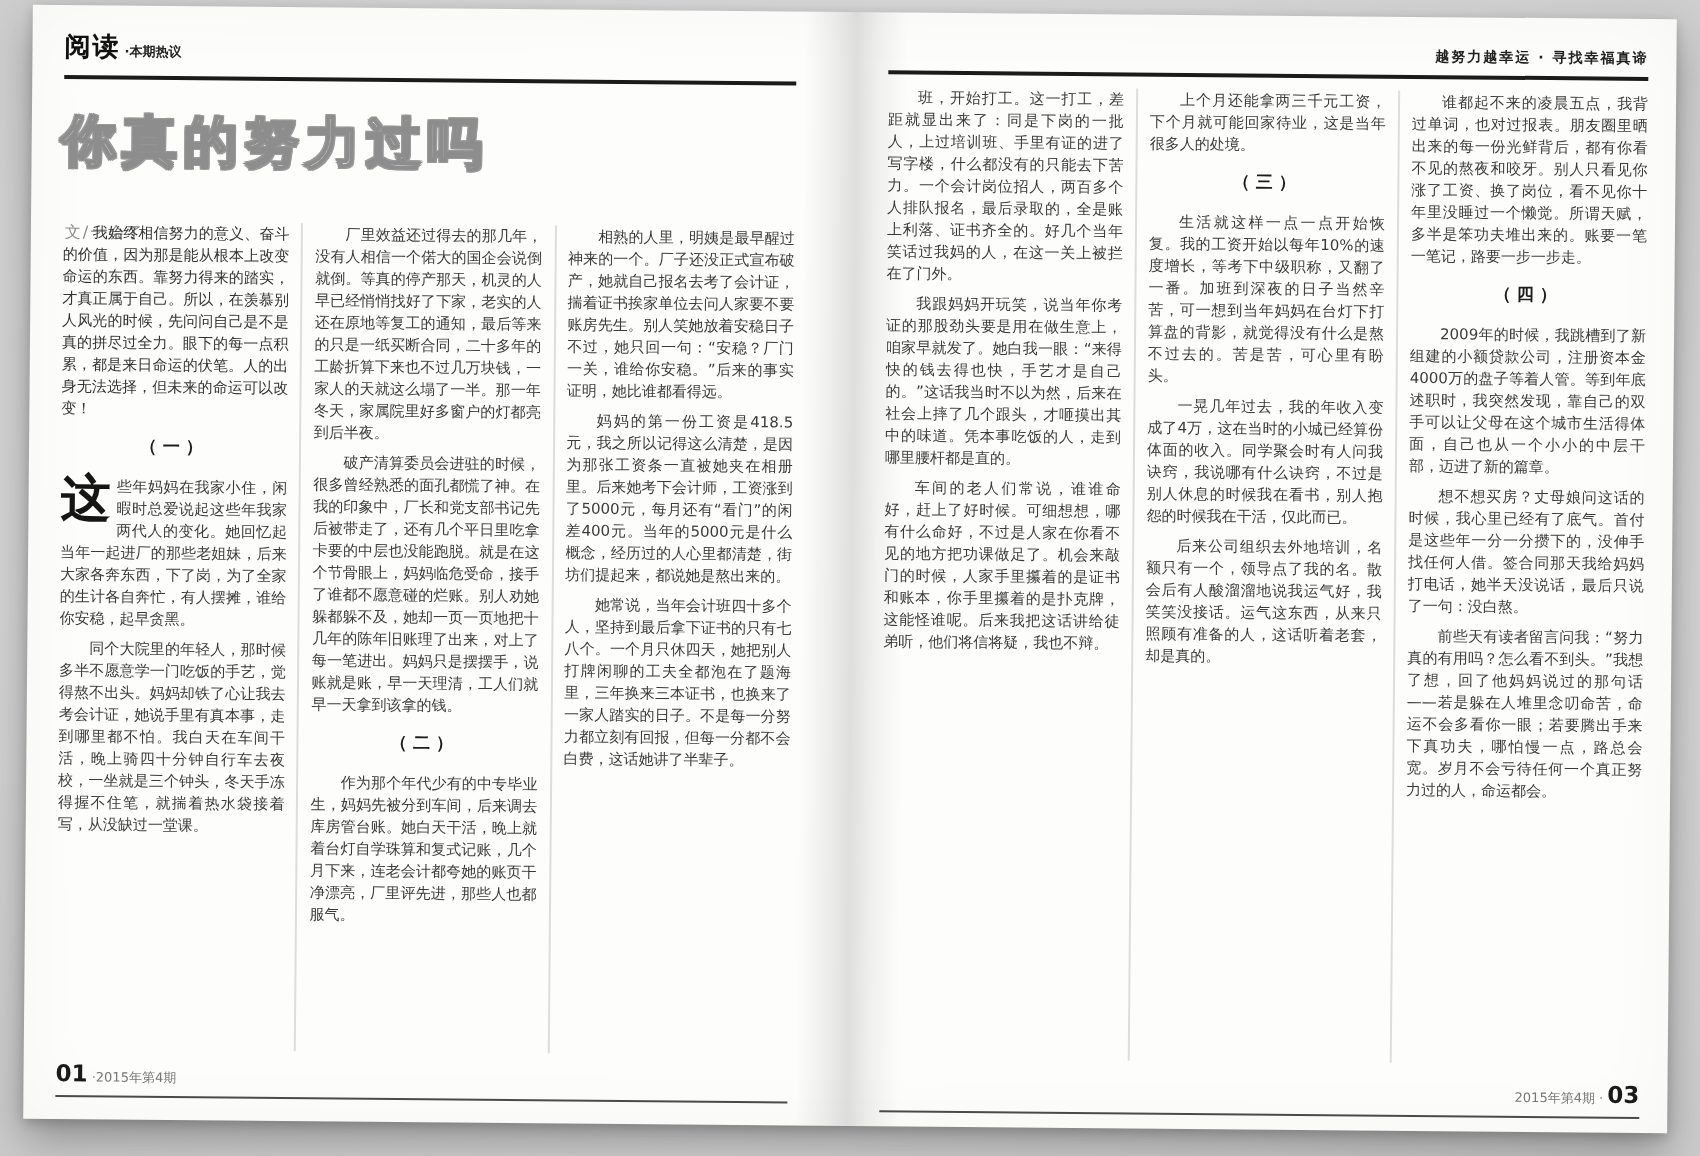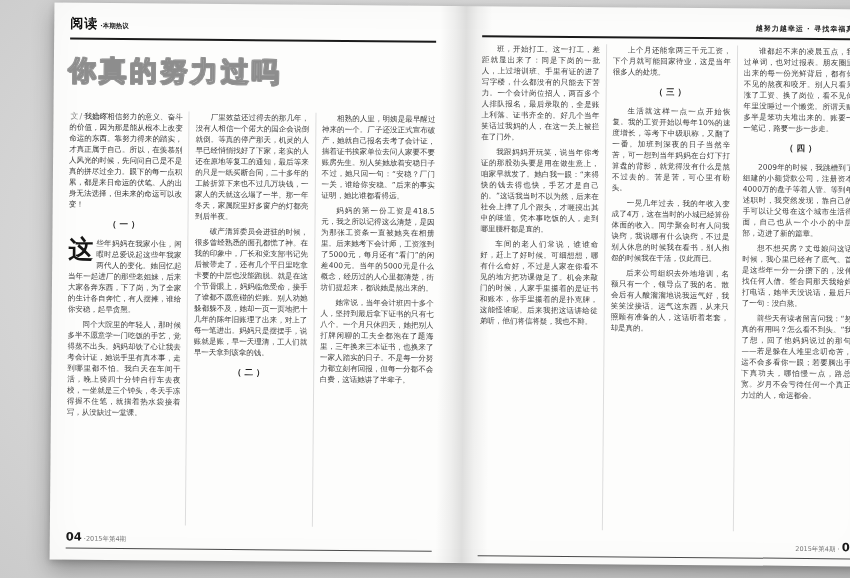--- a/index.html
+++ b/index.html
@@ -1,19 +1,19 @@
 <!DOCTYPE html>
 <html><head>
 <meta charset="utf-8">
 <style>
   html,body{margin:0;padding:0;}
   body{width:850px;height:578px;overflow:hidden;
        font-family:"DejaVu Sans",sans-serif;
        background:radial-gradient(ellipse at 50% 45%, #e3e3e3 0%, #d7d7d7 60%, #cbcbcb 100%);}
-  .stage{position:relative;width:740px;height:578px;margin-left:38px;}
+  .stage{position:relative;width:740px;height:578px;}
 
   .spread{position:absolute;left:14px;top:6px;width:822px;height:557px;
           background:#fdfdfc;transform:rotate(0.5deg);transform-origin:50% 50%;
           box-shadow:0 10px 22px rgba(0,0,0,.30),0 2px 6px rgba(0,0,0,.18),
                      inset 0 0 40px rgba(0,0,0,.03);}
   .gutter{position:absolute;left:386px;top:0;width:52px;height:100%;pointer-events:none;
           background:linear-gradient(90deg,rgba(0,0,0,0) 0%,rgba(0,0,0,.06) 28%,
                      rgba(0,0,0,.12) 50%,rgba(0,0,0,.05) 72%,rgba(0,0,0,0) 100%);}
 
   
@@ -78,30 +78,31 @@
         <div class="col">
           <p class="intro">我始终相信努力的意义、奋斗的价值，因为那是能从根本上改变命运的东西。靠努力得来的踏实，才真正属于自己。所以，在羡慕别人风光的时候，先问问自己是不是真的拼尽过全力。眼下的每一点积累，都是来日命运的伏笔。人的出身无法选择，但未来的命运可以改变！</p>
           <p class="sec">（一）</p>
           <p class="dc-p"><span class="dropcap">这</span><span>些年妈妈在我家小住，闲暇时总爱说起这些年我家两代人的变化。她回忆起当年一起进厂的那些老姐妹，后来大家各奔东西，下了岗，为了全家的生计各自奔忙，有人摆摊，谁给你安稳，起早贪黑。</span></p>
           <p>同个大院里的年轻人，那时候多半不愿意学一门吃饭的手艺，觉得熬不出头。妈妈却铁了心让我去考会计证，她说手里有真本事，走到哪里都不怕。我白天在车间干活，晚上骑四十分钟自行车去夜校，一坐就是三个钟头，冬天手冻得握不住笔，就揣着热水袋接着写，从没缺过一堂课。</p>
         </div>
         <div class="col">
           <p>厂里效益还过得去的那几年，没有人相信一个偌大的国企会说倒就倒。等真的停产那天，机灵的人早已经悄悄找好了下家，老实的人还在原地等复工的通知，最后等来的只是一纸买断合同，二十多年的工龄折算下来也不过几万块钱，一家人的天就这么塌了一半。那一年冬天，家属院里好多窗户的灯都亮到后半夜。</p>
           <p>破产清算委员会进驻的时候，很多曾经熟悉的面孔都慌了神。在我的印象中，厂长和党支部书记先后被带走了，还有几个平日里吃拿卡要的中层也没能跑脱。就是在这个节骨眼上，妈妈临危受命，接手了谁都不愿意碰的烂账。别人劝她躲都躲不及，她却一页一页地把十几年的陈年旧账理了出来，对上了每一笔进出。妈妈只是摆摆手，说账就是账，早一天理清，工人们就早一天拿到该拿的钱。</p>
           <p class="sec">（二）</p>
+          <p>作为那个年代少有的中专毕业生，妈妈先被分到车间，后来调去库房管台账。她白天干活，晚上就着台灯自学珠算和复式记账，几个月下来，连老会计都夸她的账页干净漂亮，厂里评先进，那些人也都服气。</p>
         </div>
         <div class="col">
           <p>相熟的人里，明姨是最早醒过神来的一个。厂子还没正式宣布破产，她就自己报名去考了会计证，揣着证书挨家单位去问人家要不要账房先生。别人笑她放着安稳日子不过，她只回一句：“安稳？厂门一关，谁给你安稳。”后来的事实证明，她比谁都看得远。</p>
           <p>妈妈的第一份工资是418.5元，我之所以记得这么清楚，是因为那张工资条一直被她夹在相册里。后来她考下会计师，工资涨到了5000元，每月还有“看门”的闲差400元。当年的5000元是什么概念，经历过的人心里都清楚，街坊们提起来，都说她是熬出来的。</p>
           <p>她常说，当年会计班四十多个人，坚持到最后拿下证书的只有七八个。一个月只休四天，她把别人打牌闲聊的工夫全都泡在了题海里，三年换来三本证书，也换来了一家人踏实的日子。不是每一分努力都立刻有回报，但每一分都不会白费，这话她讲了半辈子。</p>
         </div>
       </div>
 
       <div class="footer-l">
-        <span class="pagenum">04</span>
+        <span class="pagenum">01</span>
         <span>·2015年第4期</span>
       </div>
     </div>
 
     <div>
       <div class="header-r">越努力越幸运 · 寻找幸福真谛</div>
 
       <div class="cols cols-r">
         <div class="col">
           <p>班，开始打工。这一打工，差距就显出来了：同是下岗的一批人，上过培训班、手里有证的进了写字楼，什么都没有的只能去下苦力。一个会计岗位招人，两百多个人排队报名，最后录取的，全是账上利落、证书齐全的。好几个当年笑话过我妈的人，在这一关上被拦在了门外。</p>

